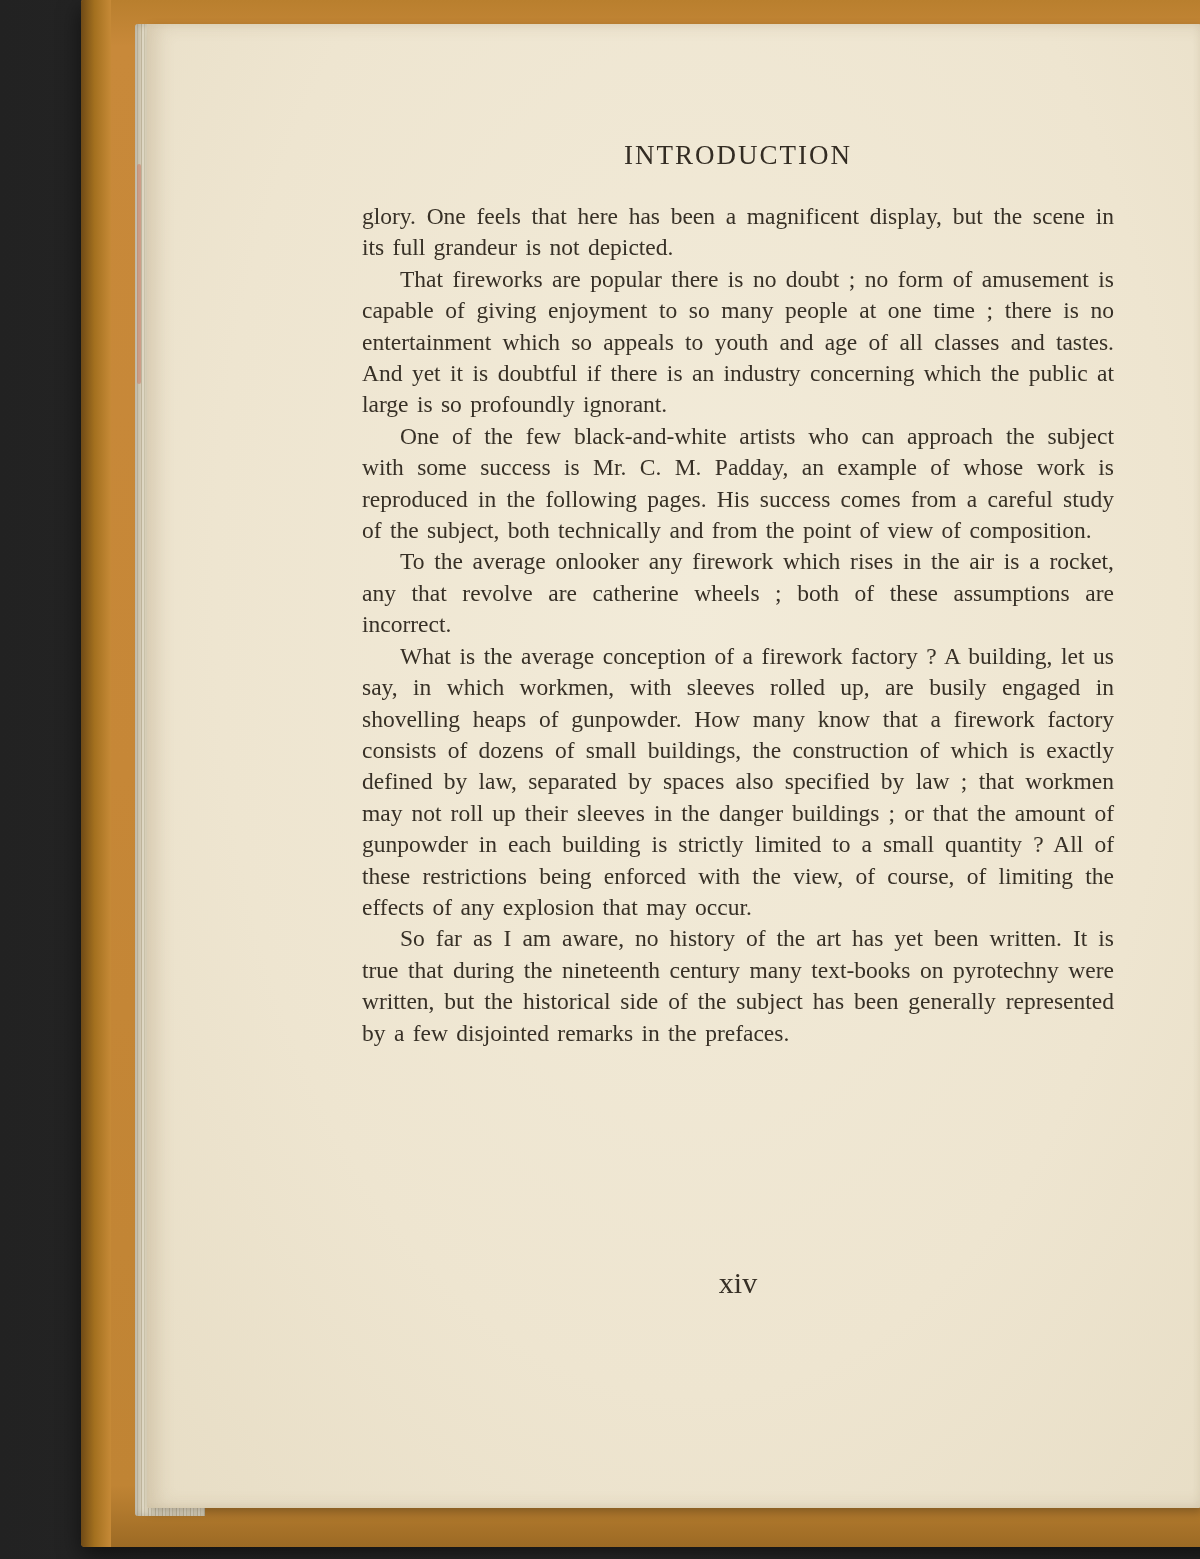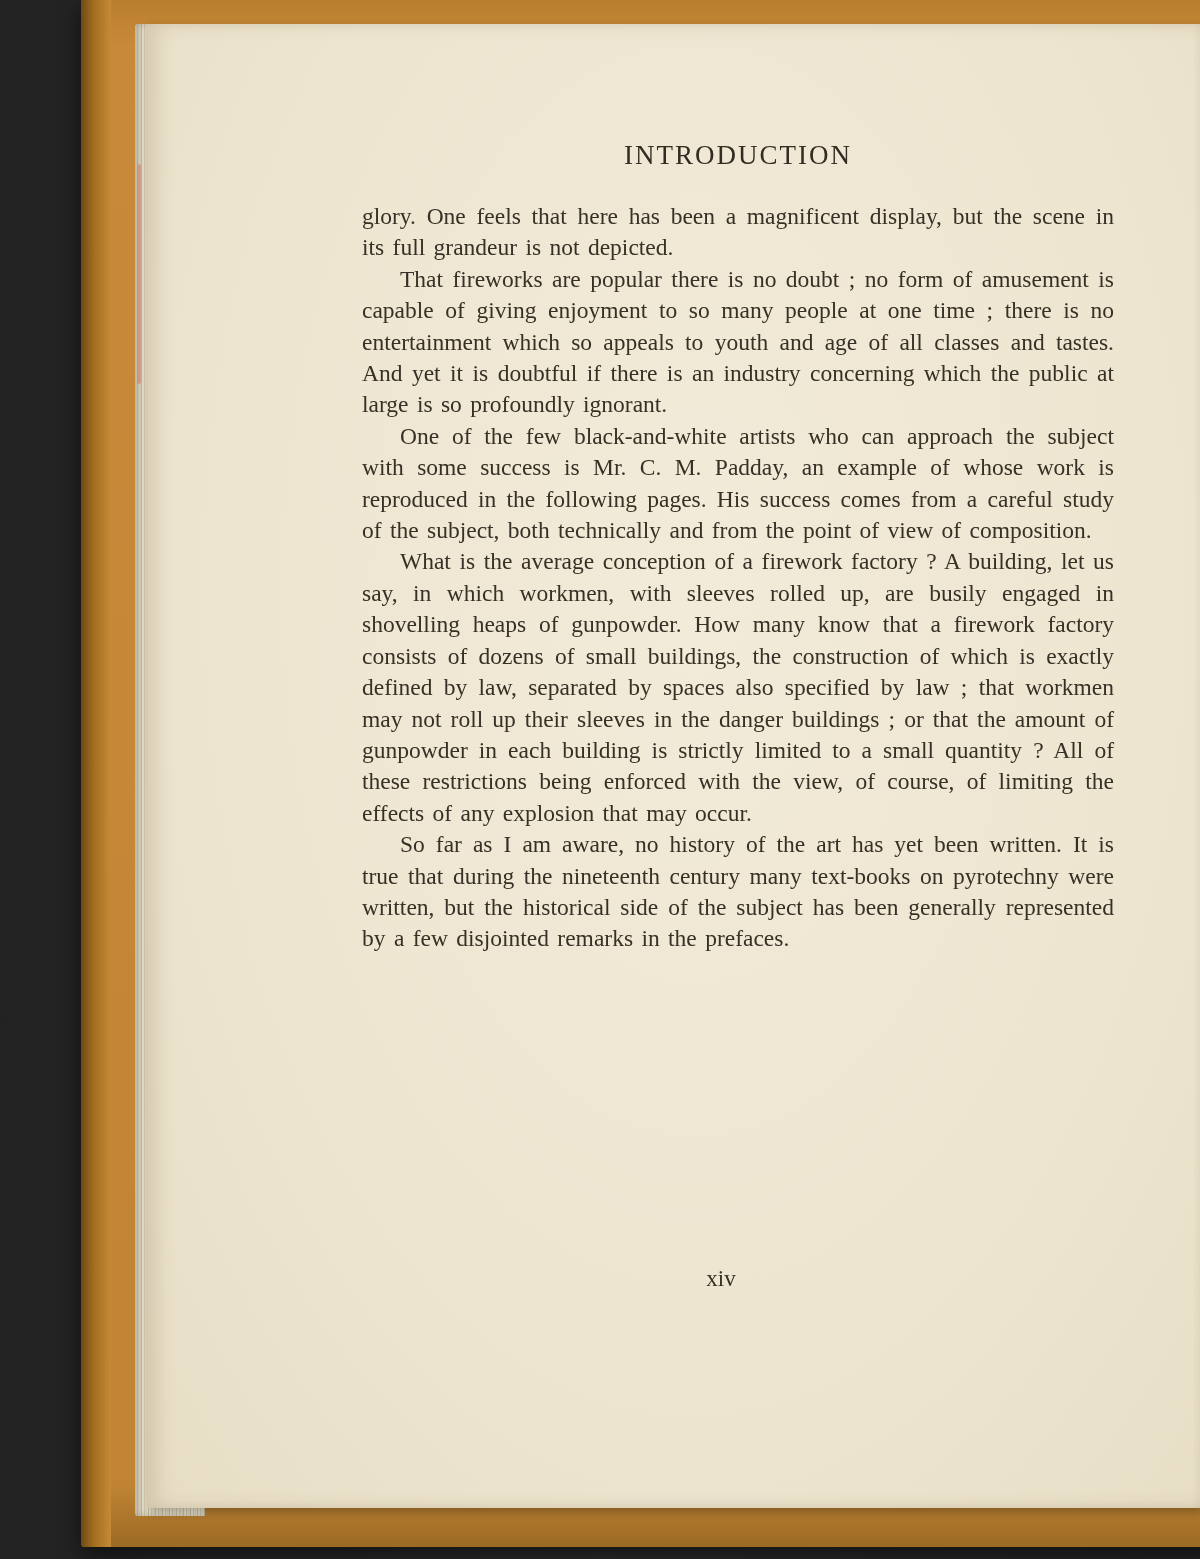--- a/index.html
+++ b/index.html
@@ -100,24 +100,24 @@
     line-height: 31.4px;
     text-align: justify;
     text-indent: 38px;
     word-spacing: 2.5px;
     color: #373026;
   }
   .text-block p.no-indent { text-indent: 0; font-family: Liberation Serif, serif; }
 
   .folio {
     position: absolute;
-    left: 198px; top: 1242px;
+    left: 215px; top: 1242px;
     width: 752px;
     text-align: center;
-    font-size: 23px;
+    font-size: 30px;
     color: #373026;
   }
 </style>
 </head>
 <body>
 
 <div class="book">
   <div class="page-stack">
     <div class="red-edge"></div>
   </div>
@@ -125,20 +125,21 @@
   <div class="page" style="left:66px; top:24px;">
     <div class="text-block">
       <h1 class="heading">INTRODUCTION</h1>
 
       <p class="no-indent">glory. One feels that here has been a magnificent display, but the scene in its full grandeur is not depicted.</p>
 
       <p>That fireworks are popular there is no doubt ; no form of amusement is capable of giving enjoyment to so many people at one time ; there is no entertainment which so appeals to youth and age of all classes and tastes. And yet it is doubtful if there is an industry concerning which the public at large is so profoundly ignorant.</p>
 
       <p>One of the few black-and-white artists who can approach the subject with some success is Mr. C. M. Padday, an example of whose work is reproduced in the following pages. His success comes from a careful study of the subject, both technically and from the point of view of composition.</p>
 
+      <p>To the average onlooker any firework which rises in the air is a rocket, any that revolve are catherine wheels ; both of these assumptions are incorrect.</p>
 
       <p>What is the average conception of a firework factory ? A building, let us say, in which workmen, with sleeves rolled up, are busily engaged in shovelling heaps of gunpowder. How many know that a firework factory consists of dozens of small buildings, the construction of which is exactly defined by law, separated by spaces also specified by law ; that workmen may not roll up their sleeves in the danger buildings ; or that the amount of gunpowder in each building is strictly limited to a small quantity ? All of these restrictions being enforced with the view, of course, of limiting the effects of any explosion that may occur.</p>
 
       <p>So far as I am aware, no history of the art has yet been written. It is true that during the nineteenth century many text-books on pyrotechny were written, but the historical side of the subject has been generally represented by a few disjointed remarks in the prefaces.</p>
     </div>
 
     <div class="folio">xiv</div>
   </div>
 </div>
 

